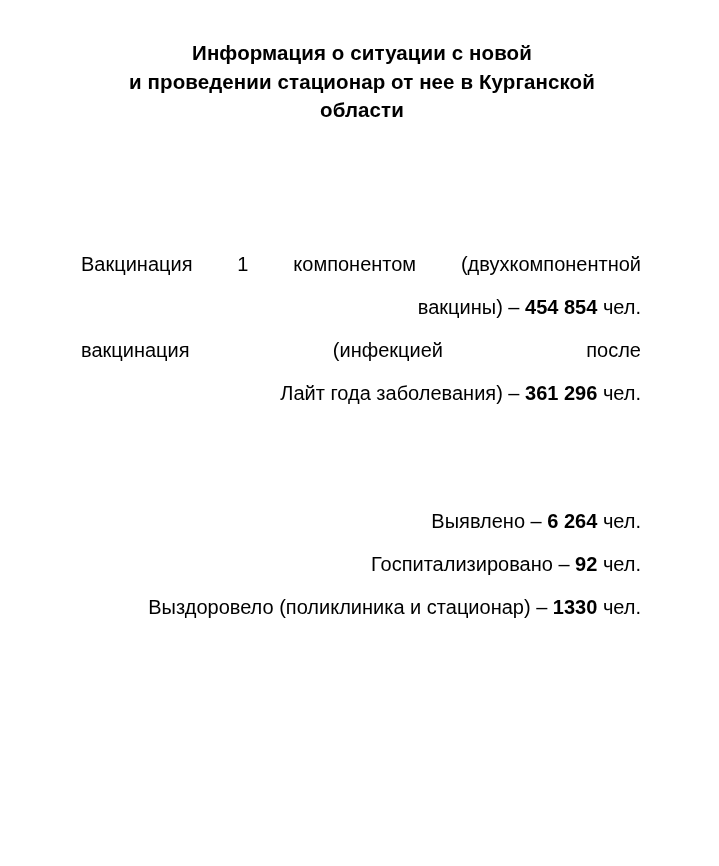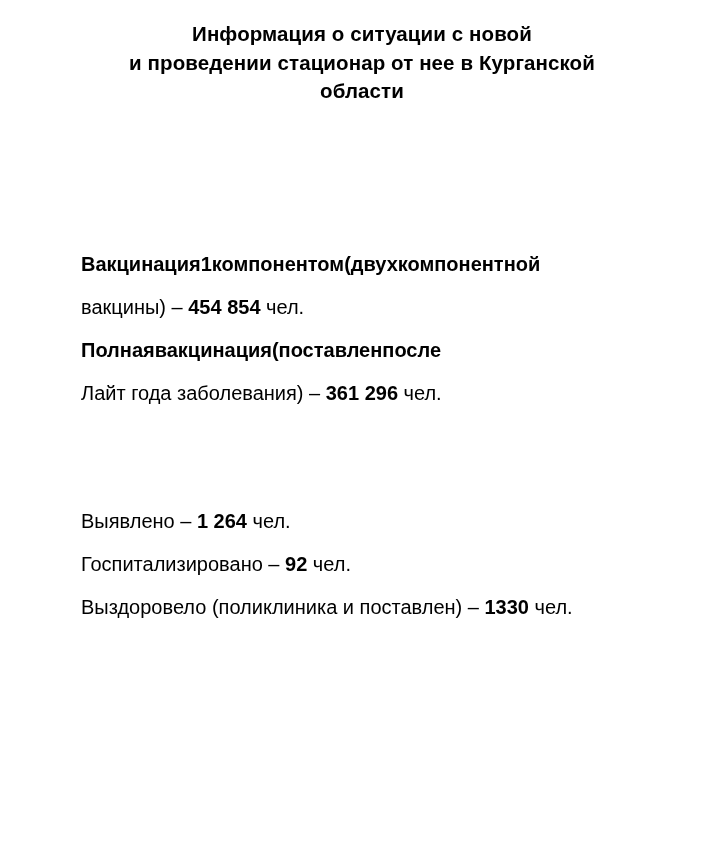--- a/index.html
+++ b/index.html
@@ -1,33 +1,33 @@
 <!DOCTYPE html>
 <html><head>
   <meta charset="utf-8">
   <style>
     html, body { margin: 0; padding: 0; background: #ffffff; }
     body {
       width: 719px; height: 866px; overflow: hidden; position: relative;
       font-family: "Liberation Sans", sans-serif; color: #000000;
     }
     .title {
-      position: absolute; left: 95px; top: 20px; width: 534px;
+      position: absolute; left: 95px; top: 39px; width: 534px;
       text-align: center; font-weight: bold; font-size: 20.5px; line-height: 28.5px;
       letter-spacing: 0.1px;
     }
     .title div { white-space: nowrap; }
     .body-text {
       position: absolute; left: 81px; width: 560px;
       font-size: 20px; line-height: 43px;
     }
     .justify-line {
-      display: flex; white-space: nowrap; font-weight: bold;
+      display: flex; justify-content: space-between; white-space: nowrap;
     }
-    .plain-line { white-space: nowrap; }
+    .plain-line { white-space: nowrap; text-align: right; }
     b { font-weight: bold; }
     #vacc { top: 243px; }
     #stats { top: 500px; }
   </style>
 </head>
 <body>
 
 <div class="title">
   <div>Информация о ситуации с новой</div>
   <div>и проведении стационар от нее в Курганской</div>
@@ -39,26 +39,25 @@
     <div class="justify-line">
       <span>Вакцинация</span>
       <span>1</span>
       <span>компонентом</span>
       <span>(двухкомпонентной</span>
     </div>
     <div class="plain-line"><span>вакцины) – </span><b>454 854</b><span> чел.</span></div>
   </div>
   <div>
     <div class="justify-line">
-      <span>Полная</span>
       <span>вакцинация</span>
-      <span>(поставлен</span>
+      <span>(инфекцией</span>
       <span>после</span>
     </div>
     <div class="plain-line"><span>Лайт года заболевания) – </span><b>361 296</b><span> чел.</span></div>
   </div>
 </div>
 
 <div class="body-text" id="stats">
-  <div class="plain-line"><span>Выявлено – </span><b>1 264</b><span> чел.</span></div>
+  <div class="plain-line"><span>Выявлено – </span><b>6 264</b><span> чел.</span></div>
   <div class="plain-line"><span>Госпитализировано – </span><b>92</b><span> чел.</span></div>
-  <div class="plain-line"><span>Выздоровело (поликлиника и поставлен) – </span><b>1330</b><span> чел.</span></div>
+  <div class="plain-line"><span>Выздоровело (поликлиника и стационар) – </span><b>1330</b><span> чел.</span></div>
 </div>
 
 </body></html>

